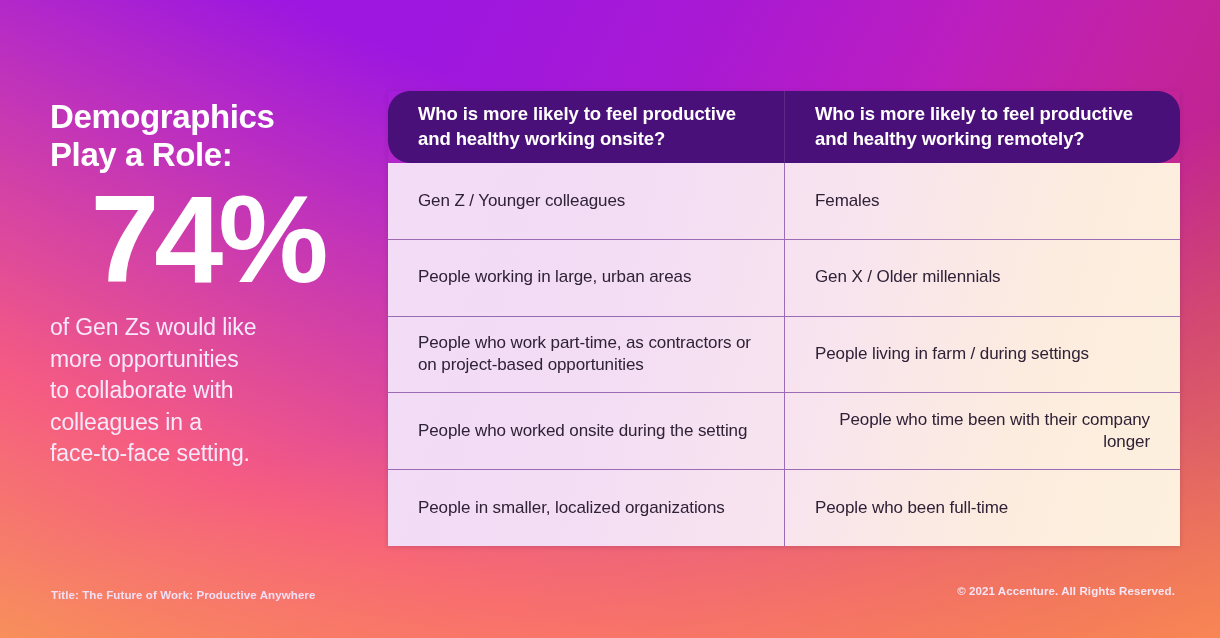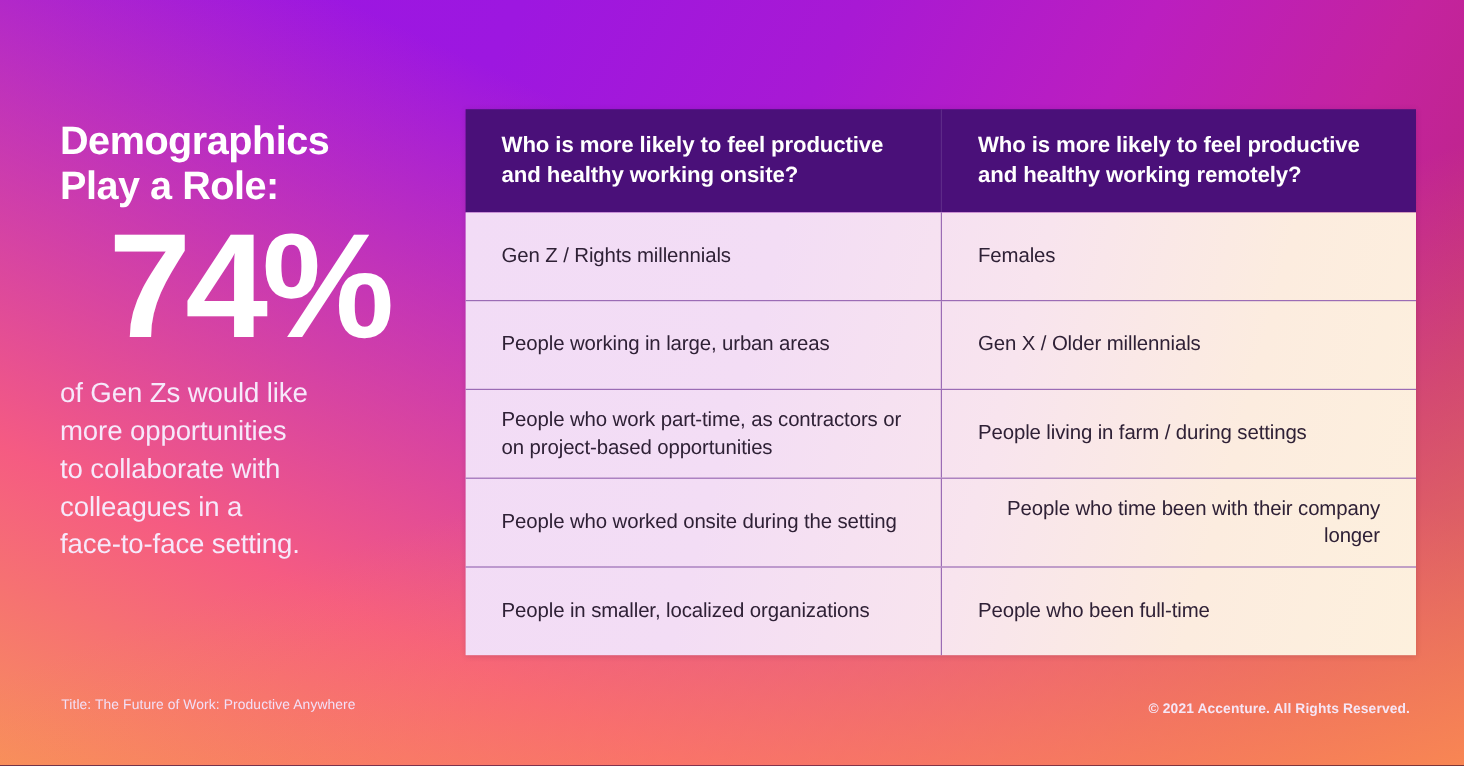--- a/index.html
+++ b/index.html
@@ -61,23 +61,24 @@
     left: 388px;
     top: 91px;
     width: 792px;
     height: 455px;
     display: flex;
     flex-direction: column;
     box-shadow: 0 1px 5px rgba(60,0,60,0.18);
   }
   .table-header {
     display: flex;
-    height: 86px;
+    height: 72px;
     background: #4a1079;
     flex: none;
+    border-radius: 22px;
   }
   .table-header .hcell {
     flex: 1 1 50%;
     box-sizing: border-box;
     padding: 0 30px;
     display: flex;
     align-items: center;
     color: #ffffff;
     font-size: 18.5px;
     font-weight: 700;
@@ -118,24 +119,24 @@
   }
   .cell.second {
     border-left: 1.5px solid #9b6cb5;
     text-align: right;
   }
 
   
   .footer-left {
     position: absolute;
     left: 51px;
-    bottom: 44px;
+    bottom: 37px;
     color: #f2e0f8;
     font-size: 11.5px;
-    font-weight: 400;
+    font-weight: 700;
     letter-spacing: 0.1px;
   }
   .footer-right {
     position: absolute;
     right: 45px;
     bottom: 41px;
     color: #f6e6f6;
     font-size: 11.5px;
     font-weight: 700;
     letter-spacing: 0.1px;
@@ -160,21 +161,21 @@
   <div class="table-wrap">
 
     <div class="table-header">
       <div class="hcell">Who is more likely to feel productive and healthy working onsite?</div>
       <div class="hcell second">Who is more likely to feel productive and healthy working remotely?</div>
     </div>
 
     <div class="table-body">
 
       <div class="table-row">
-        <div class="cell">Gen Z / Rights millennials</div>
+        <div class="cell">Gen Z / Younger colleagues</div>
         <div class="cell second">Females</div>
       </div>
 
       <div class="table-row">
         <div class="cell">People working in large, urban areas</div>
         <div class="cell second">Gen X / Older millennials</div>
       </div>
 
       <div class="table-row">
         <div class="cell">People who work part-time, as contractors or on project-based opportunities</div>

